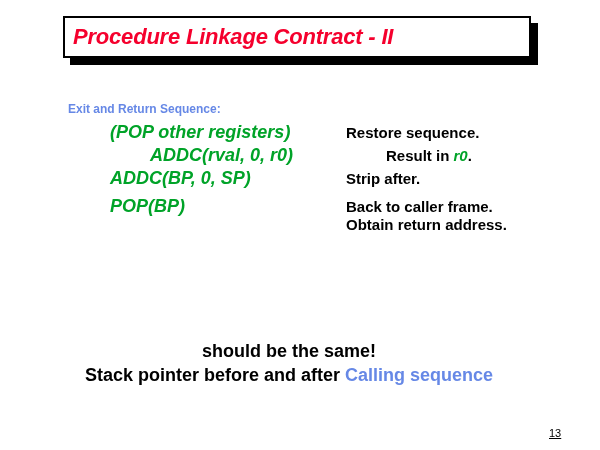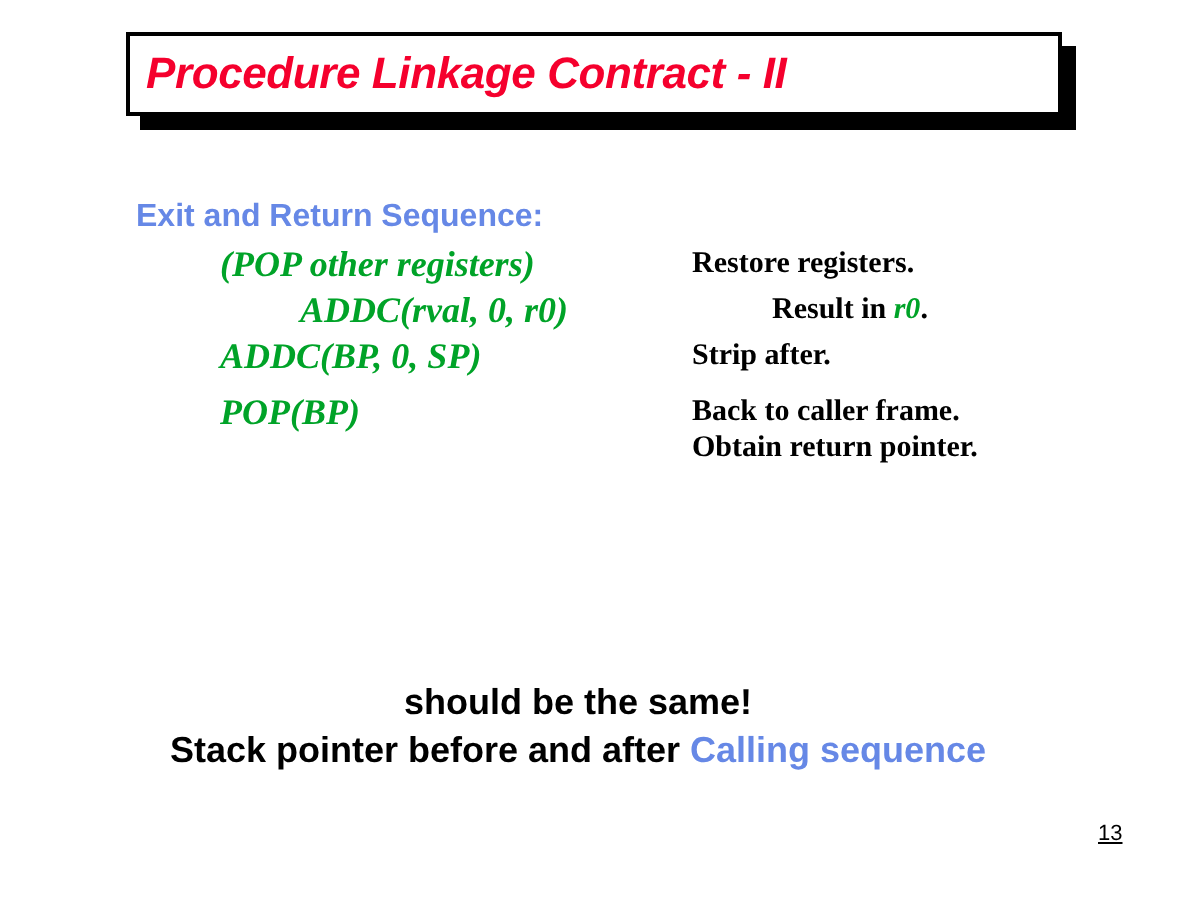--- a/index.html
+++ b/index.html
@@ -38,35 +38,34 @@
     letter-spacing: -0.2px;
     color: var(--title-red, #f5002d);
     white-space: nowrap;
   }
 
   
   .section-heading {
     position: absolute;
     left: 68px;
     top: 99px;
-    font-size: 16px;
+    font-size: 12px;
     line-height: 20px;
     font-weight: bold;
     color: var(--heading-blue, #6688e6);
     white-space: nowrap;
   }
 
   
   .seq-row {
     position: absolute;
     left: 0;
     width: 600px;
     height: 23px;
     line-height: 23px;
-    font-family: Liberation Serif, serif;
   }
   .seq-row .code {
     position: absolute;
     left: 110px;
     top: 0;
     font-size: 18px;
     line-height: 23px;
     font-weight: bold;
     font-style: italic;
     color: var(--code-green, #00a328);
@@ -106,57 +105,57 @@
     color: #000;
   }
   .footer-note .highlight {
     color: var(--heading-blue, #6688e6);
   }
 
   
   .page-number {
     position: absolute;
     left: 549px;
-    top: 411px;
+    top: 427px;
     font-size: 11px;
     color: #000;
     text-decoration: underline;
   }
 </style>
 </head>
 <body>
 
 <div class="title-box">
   <span class="title-text">Procedure Linkage Contract - II</span>
 </div>
 
 <div class="section-heading">Exit and Return Sequence:</div>
 
 <div class="seq-row row-0">
   <span class="code">(POP other registers)</span>
-  <span class="comment"><span>Restore registers.</span><span class="reg"></span><span></span></span>
+  <span class="comment"><span>Restore sequence.</span><span class="reg"></span><span></span></span>
 </div>
 
 <div class="seq-row row-1">
   <span class="code">ADDC(rval, 0, r0)</span>
   <span class="comment"><span>Result in </span><span class="reg">r0</span><span>.</span></span>
 </div>
 
 <div class="seq-row row-2">
   <span class="code">ADDC(BP, 0, SP)</span>
   <span class="comment"><span>Strip after.</span><span class="reg"></span><span></span></span>
 </div>
 
 <div class="seq-row row-3">
   <span class="code">POP(BP)</span>
   <span class="comment"><span>Back to caller frame.</span><span class="reg"></span><span></span></span>
 </div>
 
 <div class="seq-row row-4">
-  <span class="comment"><span>Obtain return pointer.</span><span class="reg"></span><span></span></span>
+  <span class="comment"><span>Obtain return address.</span><span class="reg"></span><span></span></span>
 </div>
 
 <div class="seq-row row-5">
 </div>
 
 <div class="footer-note">
   <div>should be the same!</div>
   <div><span>Stack pointer before and after </span><span class="highlight">Calling sequence</span></div>
 </div>
 

